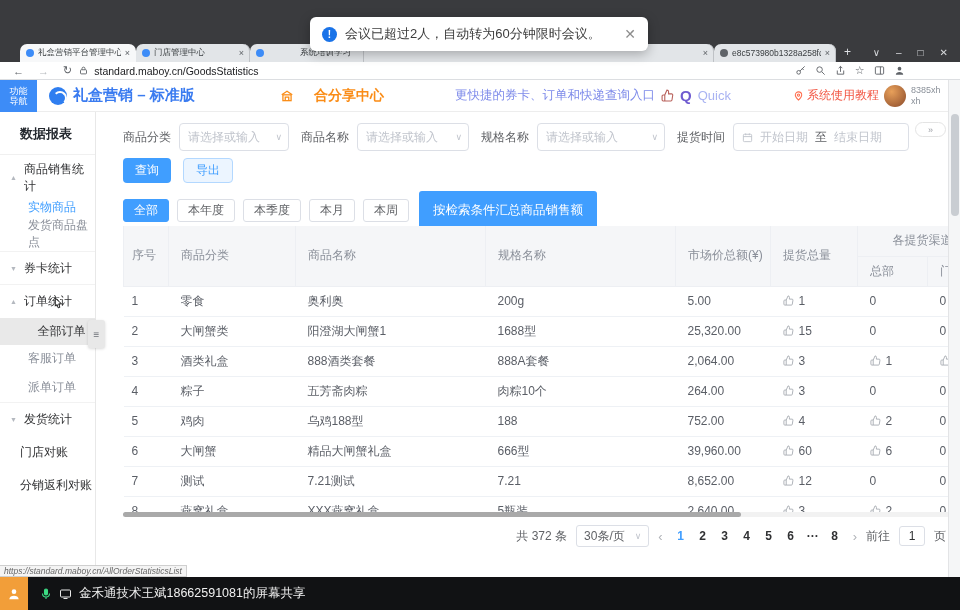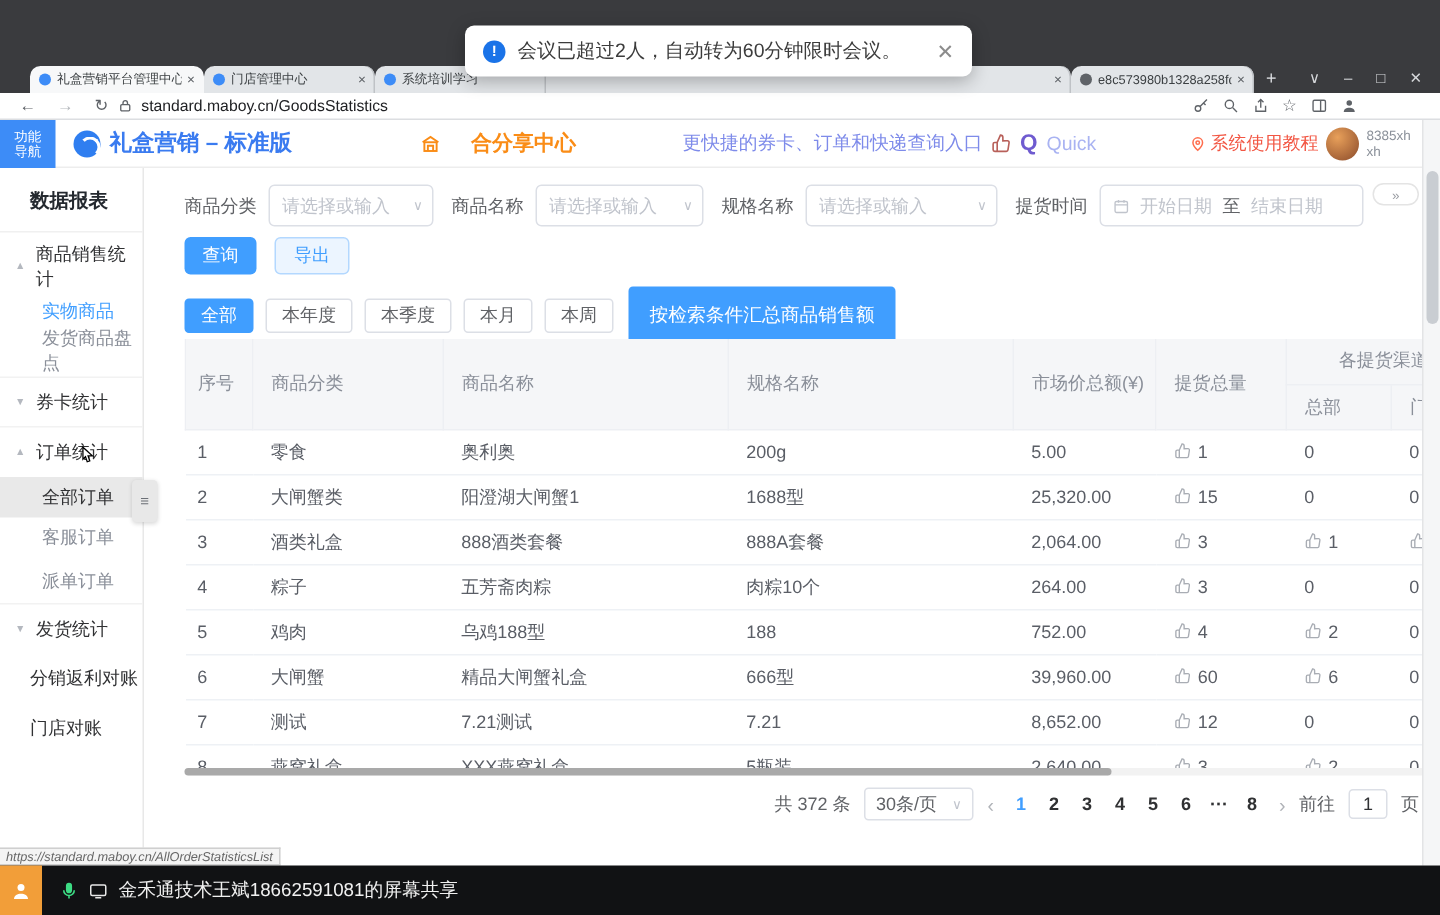--- a/index.html
+++ b/index.html
@@ -47,21 +47,21 @@
   .uname { font-size:9px; color:#8a9099; line-height:11px; }
 
   
   .content { position:absolute; left:0; top:112px; width:960px; height:465px; background:#fff; }
   .sidebar { position:absolute; left:0; top:0; width:96px; height:465px; background:#fff; border-right:1px solid #e8e8e8; }
   .sb-title { padding:13px 0 11px 20px; font-size:13px; font-weight:bold; color:#24292f; border-bottom:1px solid #f0f0f0; }
   .sb-group { height:33px; display:flex; align-items:center; padding-left:10px; font-size:12px; color:#303133; }
   .sb-group .caret { font-size:7px; color:#b4b8bf; margin-right:6px; width:8px; }
   .sb-child { height:27px; display:flex; align-items:center; padding-left:28px; font-size:12px; color:#8a8f99; }
   .sb-child.blue { color:#409eff; }
-  .sb-child.selected { background:#e9e9e9; color:#303133; }
+  .sb-child.selected { background:#e9e9e9; color:#303133;justify-content:center; }
   .sb-plain { height:33px; display:flex; align-items:center; padding-left:20px; font-size:12px; color:#303133; }
   .sb-div { border-bottom:1px solid #f2f2f2; }
   .sb-handle { position:absolute; left:88px; top:208px; width:17px; height:28px; background:#e8e8e8; border-radius:3px; color:#6b6f76; font-size:10px; display:flex; align-items:center; justify-content:center; box-shadow:0 1px 3px rgba(0,0,0,.15); }
   .cursor-hand { position:absolute; left:50px; top:185px; z-index:20; }
 
   .main { position:absolute; left:115px; top:0; width:845px; height:465px; }
 
   
   .filterrow { position:absolute; left:8px; top:11px; display:flex; align-items:center; }
   .flabel { font-size:12px; color:#606266; margin-right:8px; white-space:nowrap; }
@@ -126,21 +126,21 @@
     <div class="tab active" style="width:116px;margin-left:20px;">
       <span class="fav"></span>
       <span class="tlabel">礼盒营销平台管理中心</span>
       <span class="tclose">×</span>
     </div>
     <div class="tab inactive" style="width:114px;">
       <span class="fav"></span>
       <span class="tlabel">门店管理中心</span>
       <span class="tclose">×</span>
     </div>
-    <div class="tab inactive" style="width:114px;">
+    <div class="tab inactive" style="width:114px;gap:32px;">
       <span class="fav"></span>
       <span class="tlabel">系统培训学习</span>
     </div>
     <div class="tab inactive" style="width:350px;">
       <span class="tlabel"></span>
       <span class="tclose">×</span>
     </div>
     <div class="tab inactive" style="width:122px;">
       <span class="fav globe"></span>
       <span class="tlabel">e8c573980b1328a258fd2e6f8</span>
@@ -265,24 +265,24 @@
         <span>客服订单</span>
       </div>
     <div class="sb-child sb-div" style="height:31px;">
         <span>派单订单</span>
       </div>
     <div class="sb-group">
       <span class="caret">▼</span>
       <span>发货统计</span>
     </div>
     <div class="sb-plain">
+        <span>门店对账</span>
+      </div>
+    <div class="sb-plain">
         <span>分销返利对账</span>
-      </div>
-    <div class="sb-plain">
-        <span>门店对账</span>
       </div>
     <div class="sb-handle">
         <span>≡</span>
       </div>
     <svg class="cursor-hand" width="14" height="16" viewBox="0 0 24 28">
         <path d="M9 2v14l3-3 2 6 3-1-2-6h5z" fill="#fff" stroke="#000" stroke-width="1.5"></path>
       </svg>
   </div>
 
   <div class="main">

